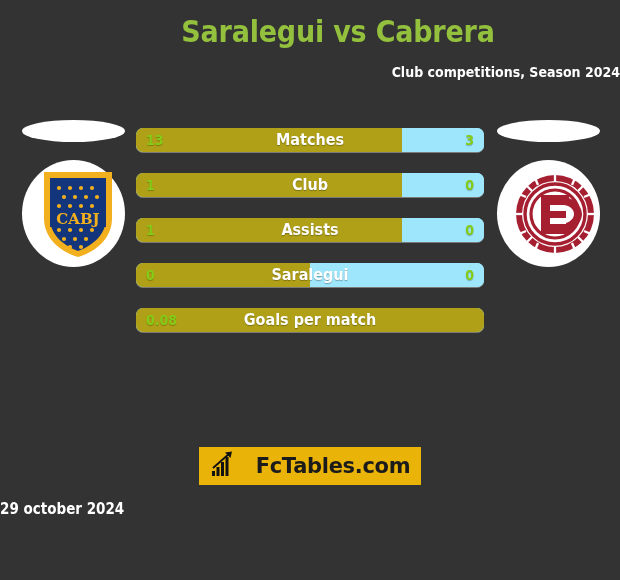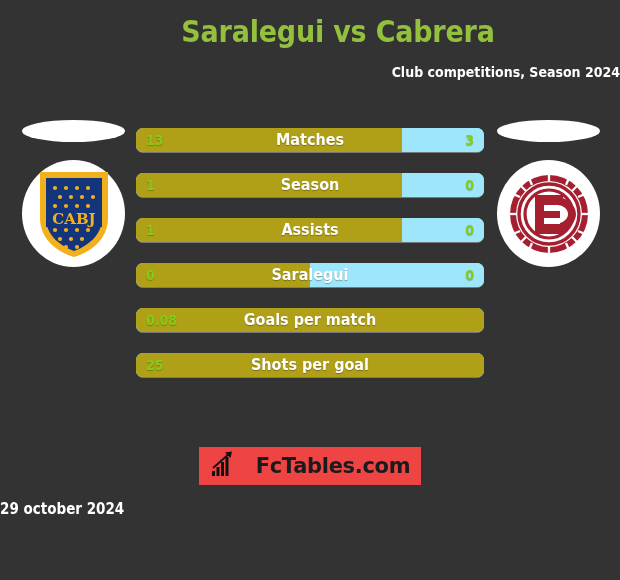--- a/index.html
+++ b/index.html
@@ -71,26 +71,26 @@
     top: 40px;
     left: 2px;
     width: 103px;
     height: 107px;
     background: #ffffff;
     border-radius: 50%;
   }
   .crest-art {
     position: absolute;
     top: 40px;
-    left: 2px;
+    left: 19px;
     width: 103px;
     height: 107px;
     display: flex;
     align-items: center;
-    justify-content: center;
+    justify-content: flex-start;
   }
 
   
   .stats {
     position: absolute;
     top: 128px;
     left: 136px;
     width: 348px;
   }
   .stat-row {
@@ -146,21 +146,21 @@
     pointer-events: none;
   }
 
   
   .brand {
     position: absolute;
     top: 447px;
     left: 199px;
     width: 222px;
     height: 38px;
-    background: #ef4444;
+    background: #eab308;
     display: flex;
     align-items: center;
     justify-content: center;
     gap: 20px;
   }
   .brand-text {
     font-size: 21px;
     font-weight: bold;
     color: #1b1b1b;
     letter-spacing: -0.3px;
@@ -271,21 +271,21 @@
       <div class="label">Matches</div>
       <div class="val val-away">3</div>
     </div>
 
     <div class="stat-row">
       <div class="bar">
         <div class="bar-home" style="width:76.4%"></div>
         <div class="bar-away"></div>
       </div>
       <div class="val val-home">1</div>
-      <div class="label">Season</div>
+      <div class="label">Club</div>
       <div class="val val-away">0</div>
     </div>
 
     <div class="stat-row">
       <div class="bar">
         <div class="bar-home" style="width:76.4%"></div>
         <div class="bar-away"></div>
       </div>
       <div class="val val-home">1</div>
       <div class="label">Assists</div>
@@ -303,27 +303,20 @@
     </div>
 
     <div class="stat-row bar-full">
       <div class="bar">
         <div class="bar-home"></div>
       </div>
       <div class="val val-home">0.08</div>
       <div class="label">Goals per match</div>
     </div>
 
-    <div class="stat-row bar-full">
-      <div class="bar">
-        <div class="bar-home"></div>
-      </div>
-      <div class="val val-home">25</div>
-      <div class="label">Shots per goal</div>
-    </div>
 
 
   </div>
 
   <div class="brand">
     <span>
       <svg width="26" height="28" viewBox="0 0 26 28" aria-hidden="true">
         <path d="M2 26 L2 21 L5 21 L5 26 Z" fill="#111111"></path>
         <path d="M6.5 26 L6.5 17 L9.5 17 L9.5 26 Z" fill="#111111"></path>
         <path d="M11 26 L11 12 L14 12 L14 26 Z" fill="#111111"></path>

